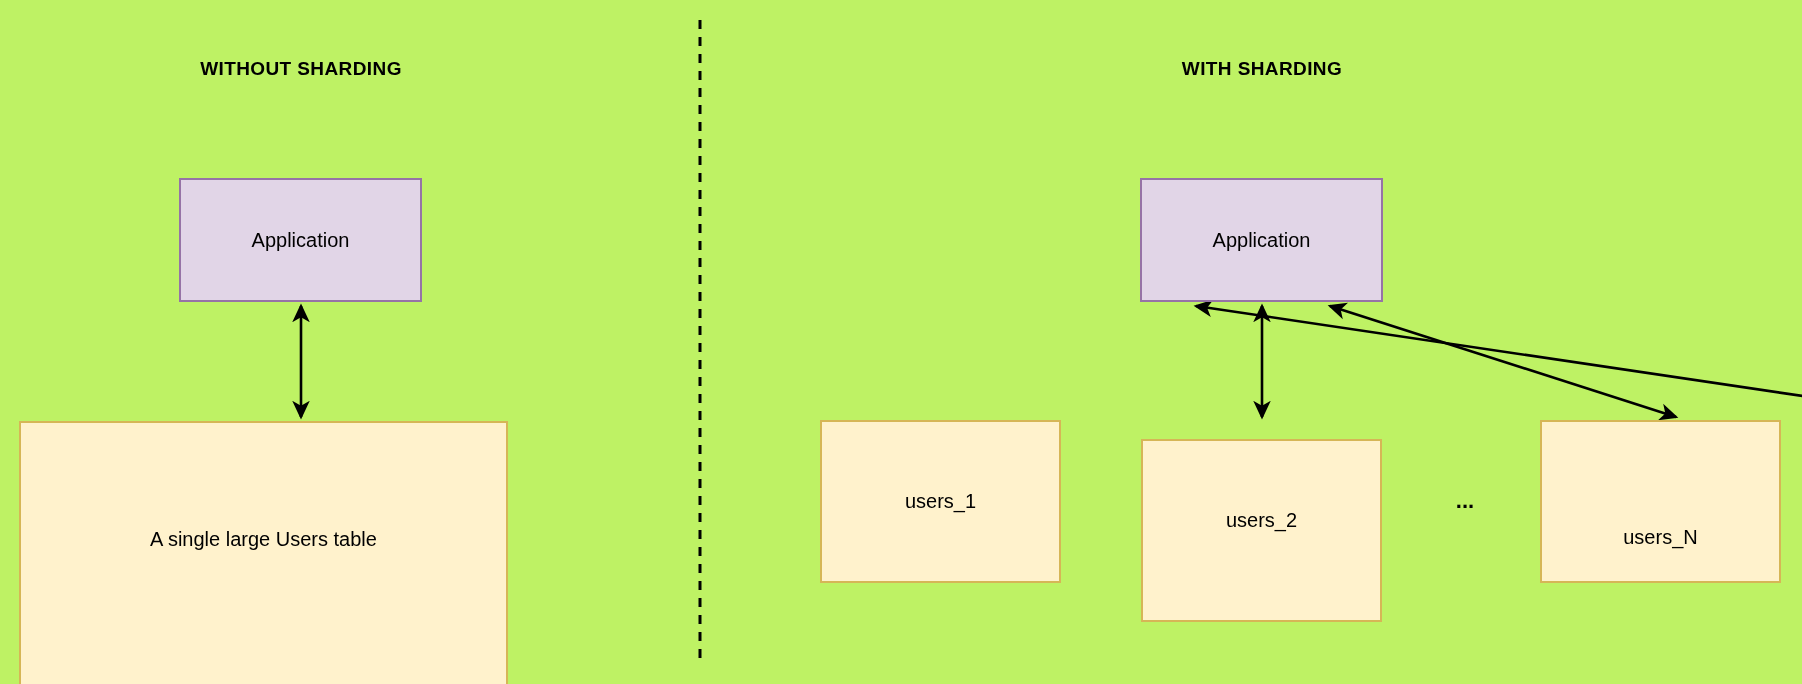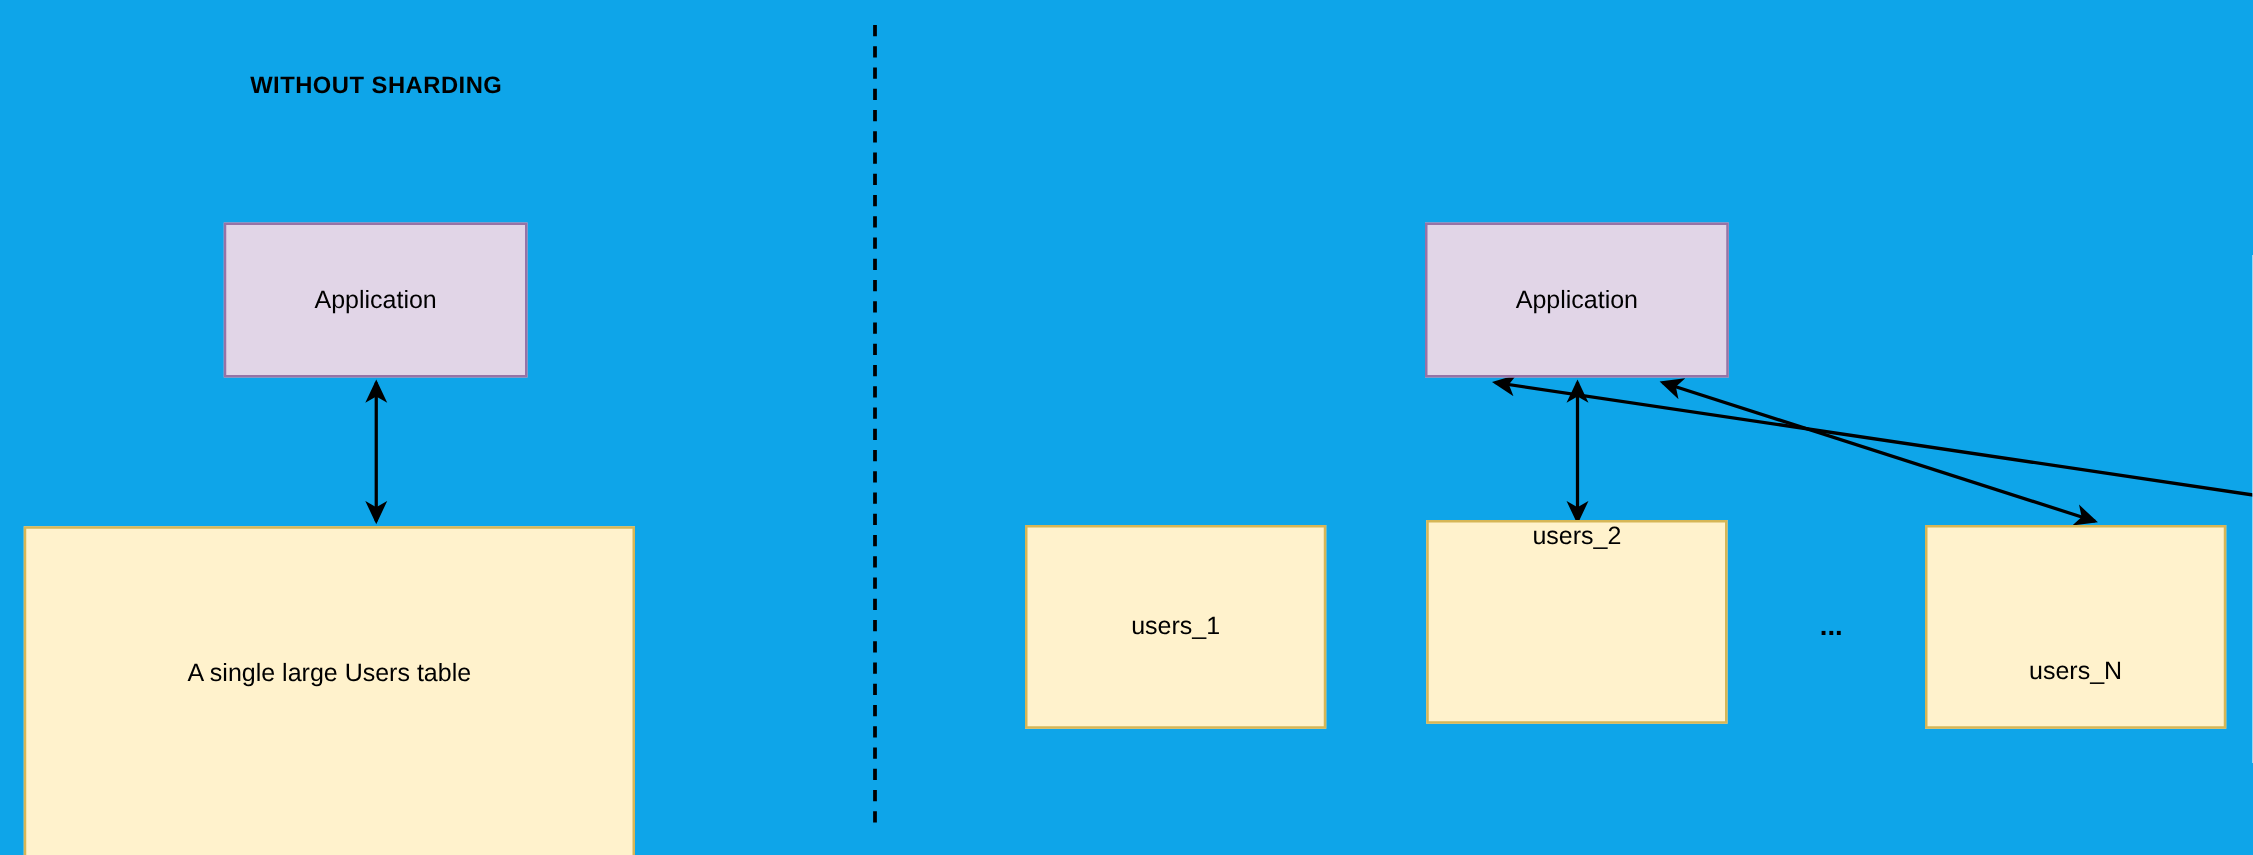--- a/index.html
+++ b/index.html
@@ -9,21 +9,21 @@
     background: #ffffff;
   }
   body {
     font-family: "Liberation Sans", sans-serif;
     color: #000000;
   }
   #canvas {
     position: relative;
     width: 1802px;
     height: 684px;
-    background: #0ea5e9;
+    background: #bef264;
     overflow: hidden;
   }
   #edges {
     position: absolute;
     left: 0;
     top: 0;
     width: 1802px;
     height: 684px;
     pointer-events: none;
   }
@@ -71,22 +71,22 @@
   #title-left        { left: 64px;  top: 58px;  width: 474px; }
   #app-left          { left: 179px; top: 178px; width: 243px; height: 124px; }
   #table-single      { left: 19px;  top: 421px; width: 489px; height: 280px;
                        align-items: flex-start; padding-top: 105px; }
 
   
   #title-right       { left: 1025px; top: 58px;  width: 474px; }
   #app-right         { left: 1140px; top: 178px; width: 243px; height: 124px; }
   #table-shard-1     { left: 820px;  top: 420px; width: 241px; height: 163px;
                        align-items: flex-start; padding-top: 68px; }
-  #table-shard-2     { left: 1141px; top: 416px; width: 241px; height: 163px;
-                       align-items: flex-start; }
+  #table-shard-2     { left: 1141px; top: 439px; width: 241px; height: 183px;
+                       align-items: flex-start; padding-top: 68px; }
   #table-shard-n     { left: 1540px; top: 420px; width: 241px; height: 163px;
                        align-items: flex-start; padding-top: 104px; }
   #shard-ellipsis    { left: 1430px; top: 488px; width: 70px; }
 </style>
 </head>
 <body>
 
 <div id="canvas">
 
   <svg id="edges" viewBox="0 0 1802 684" width="1802" height="684" xmlns="http://www.w3.org/2000/svg">
@@ -113,20 +113,21 @@
   <div class="section-title" id="title-left">WITHOUT SHARDING</div>
 
   <div class="node app-node" id="app-left">
     <span class="node-label">Application</span>
   </div>
 
   <div class="node table-node" id="table-single">
     <span class="node-label">A single large Users table</span>
   </div>
 
+  <div class="section-title" id="title-right">WITH SHARDING</div>
 
   <div class="node app-node" id="app-right">
     <span class="node-label">Application</span>
   </div>
 
   <div class="node table-node" id="table-shard-1">
     <span class="node-label">users_1</span>
   </div>
 
   <div class="node table-node" id="table-shard-2">

